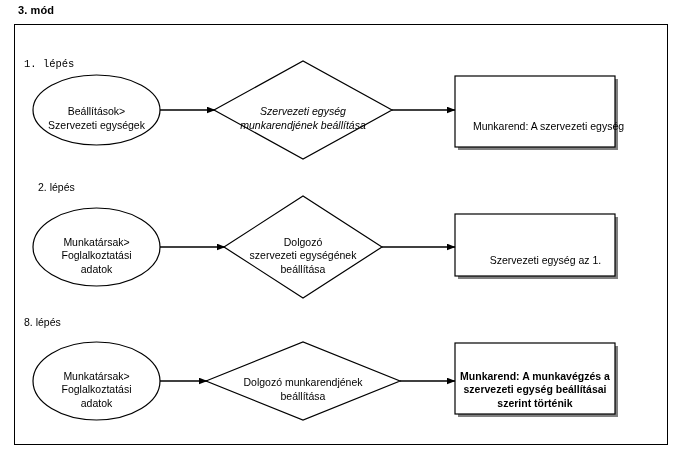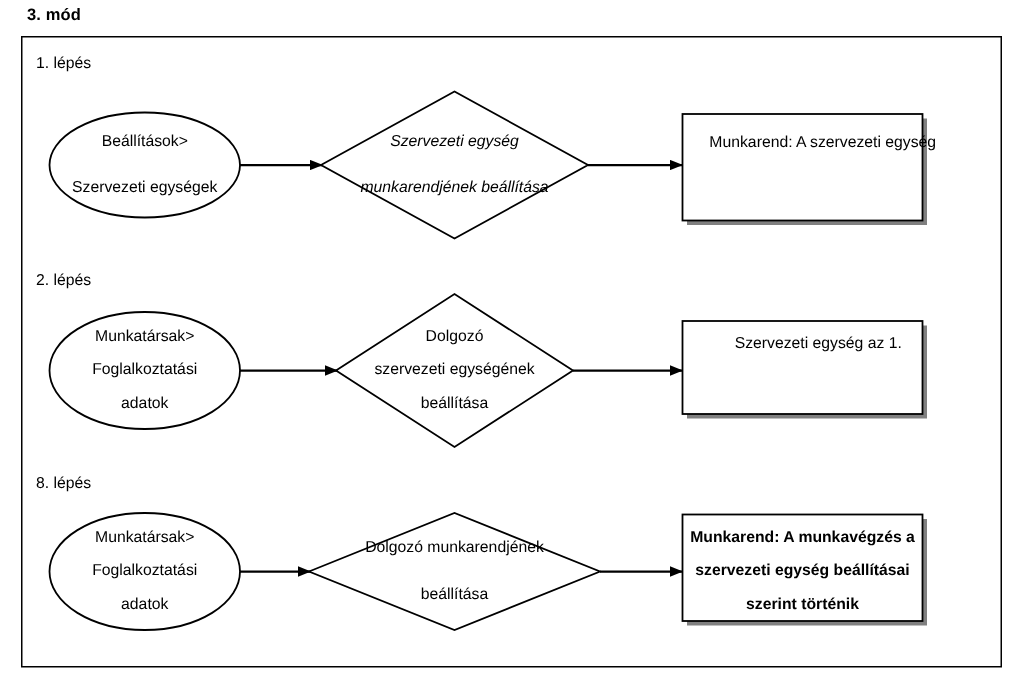--- a/index.html
+++ b/index.html
@@ -48,21 +48,21 @@
     white-space: nowrap;
   }
   .node-text {
     position: absolute;
     text-align: center;
     font-size: 10.5px;
     line-height: 13.5px;
     color: #000000;
     display: flex;
     align-items: center;
-    justify-content: space-between;
+    justify-content: flex-end;
     flex-direction: column;
   }
   .node-text span { display: block; white-space: nowrap; }
 </style>
 </head>
 <body>
 
 <div id="page-title">3. mód</div>
 
 <div id="diagram-frame"></div>
@@ -89,22 +89,22 @@
   <line x1="382" y1="247" x2="455" y2="247" stroke="#000000" stroke-width="1.5" marker-end="url(#arrowhead)"></line>
 
   <ellipse cx="96.5" cy="381" rx="63.5" ry="39" fill="#ffffff" stroke="#000000" stroke-width="1.2"></ellipse>
   <polygon points="206,381 303,342 400,381 303,420" fill="#ffffff" stroke="#000000" stroke-width="1.2"></polygon>
   <rect x="458" y="346" width="160" height="71" fill="#808080"></rect>
   <rect x="455" y="343" width="160" height="71" fill="#ffffff" stroke="#000000" stroke-width="1.2"></rect>
   <line x1="160" y1="381" x2="207" y2="381" stroke="#000000" stroke-width="1.5" marker-end="url(#arrowhead)"></line>
   <line x1="400" y1="381" x2="455" y2="381" stroke="#000000" stroke-width="1.5" marker-end="url(#arrowhead)"></line>
 </svg>
 
-<div class="step-label" style="left:24px; top:36px;">1. lépés</div>
-<div class="step-label" style="left:24px; top:181px;">2. lépés</div>
+<div class="step-label" style="left:24px; top:58px;font-family:Liberation Mono, monospace;">1. lépés</div>
+<div class="step-label" style="left:38px; top:181px;">2. lépés</div>
 <div class="step-label" style="left:24px; top:316px;">8. lépés</div>
 
 <div class="node-text" style="left:26px; top:88px; width:141px; height:44px;">
   <span>Beállítások&gt;</span>
   <span>Szervezeti egységek</span>
 </div>
 <div class="node-text" style="left:213px; top:88px; width:180px; height:44px;font-style:italic;">
   <span>Szervezeti egység</span>
   <span>munkarendjének beállítása</span>
 </div>

